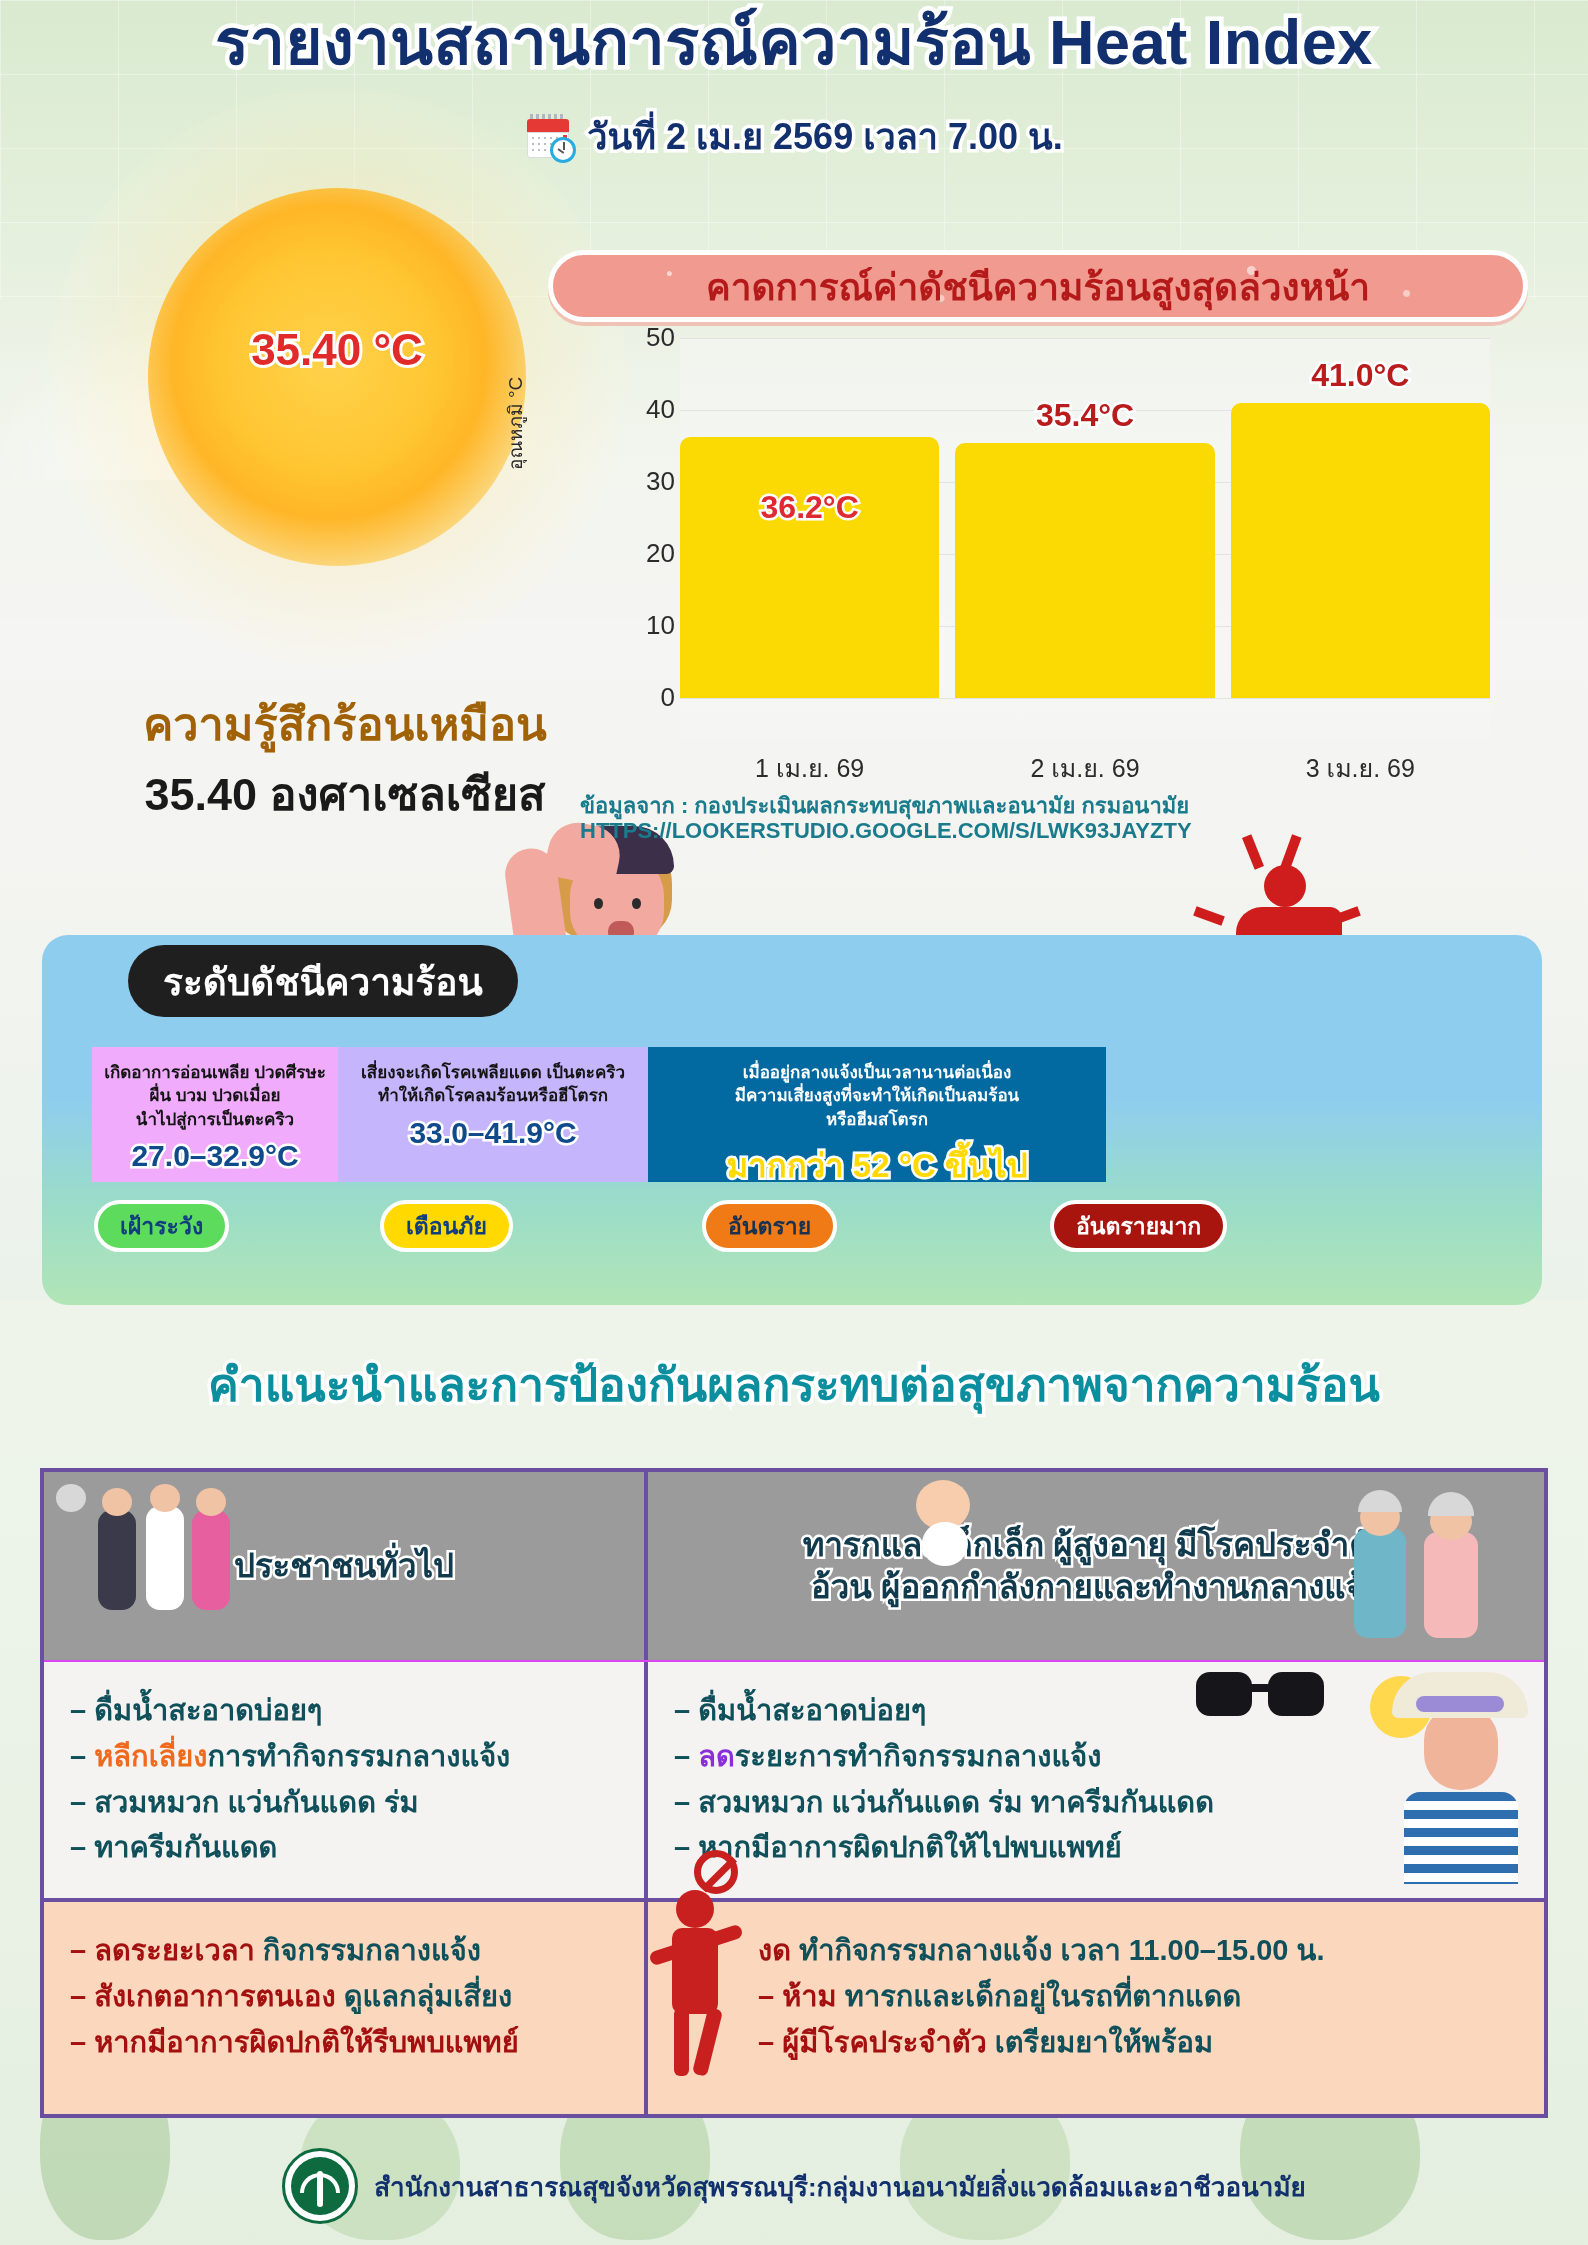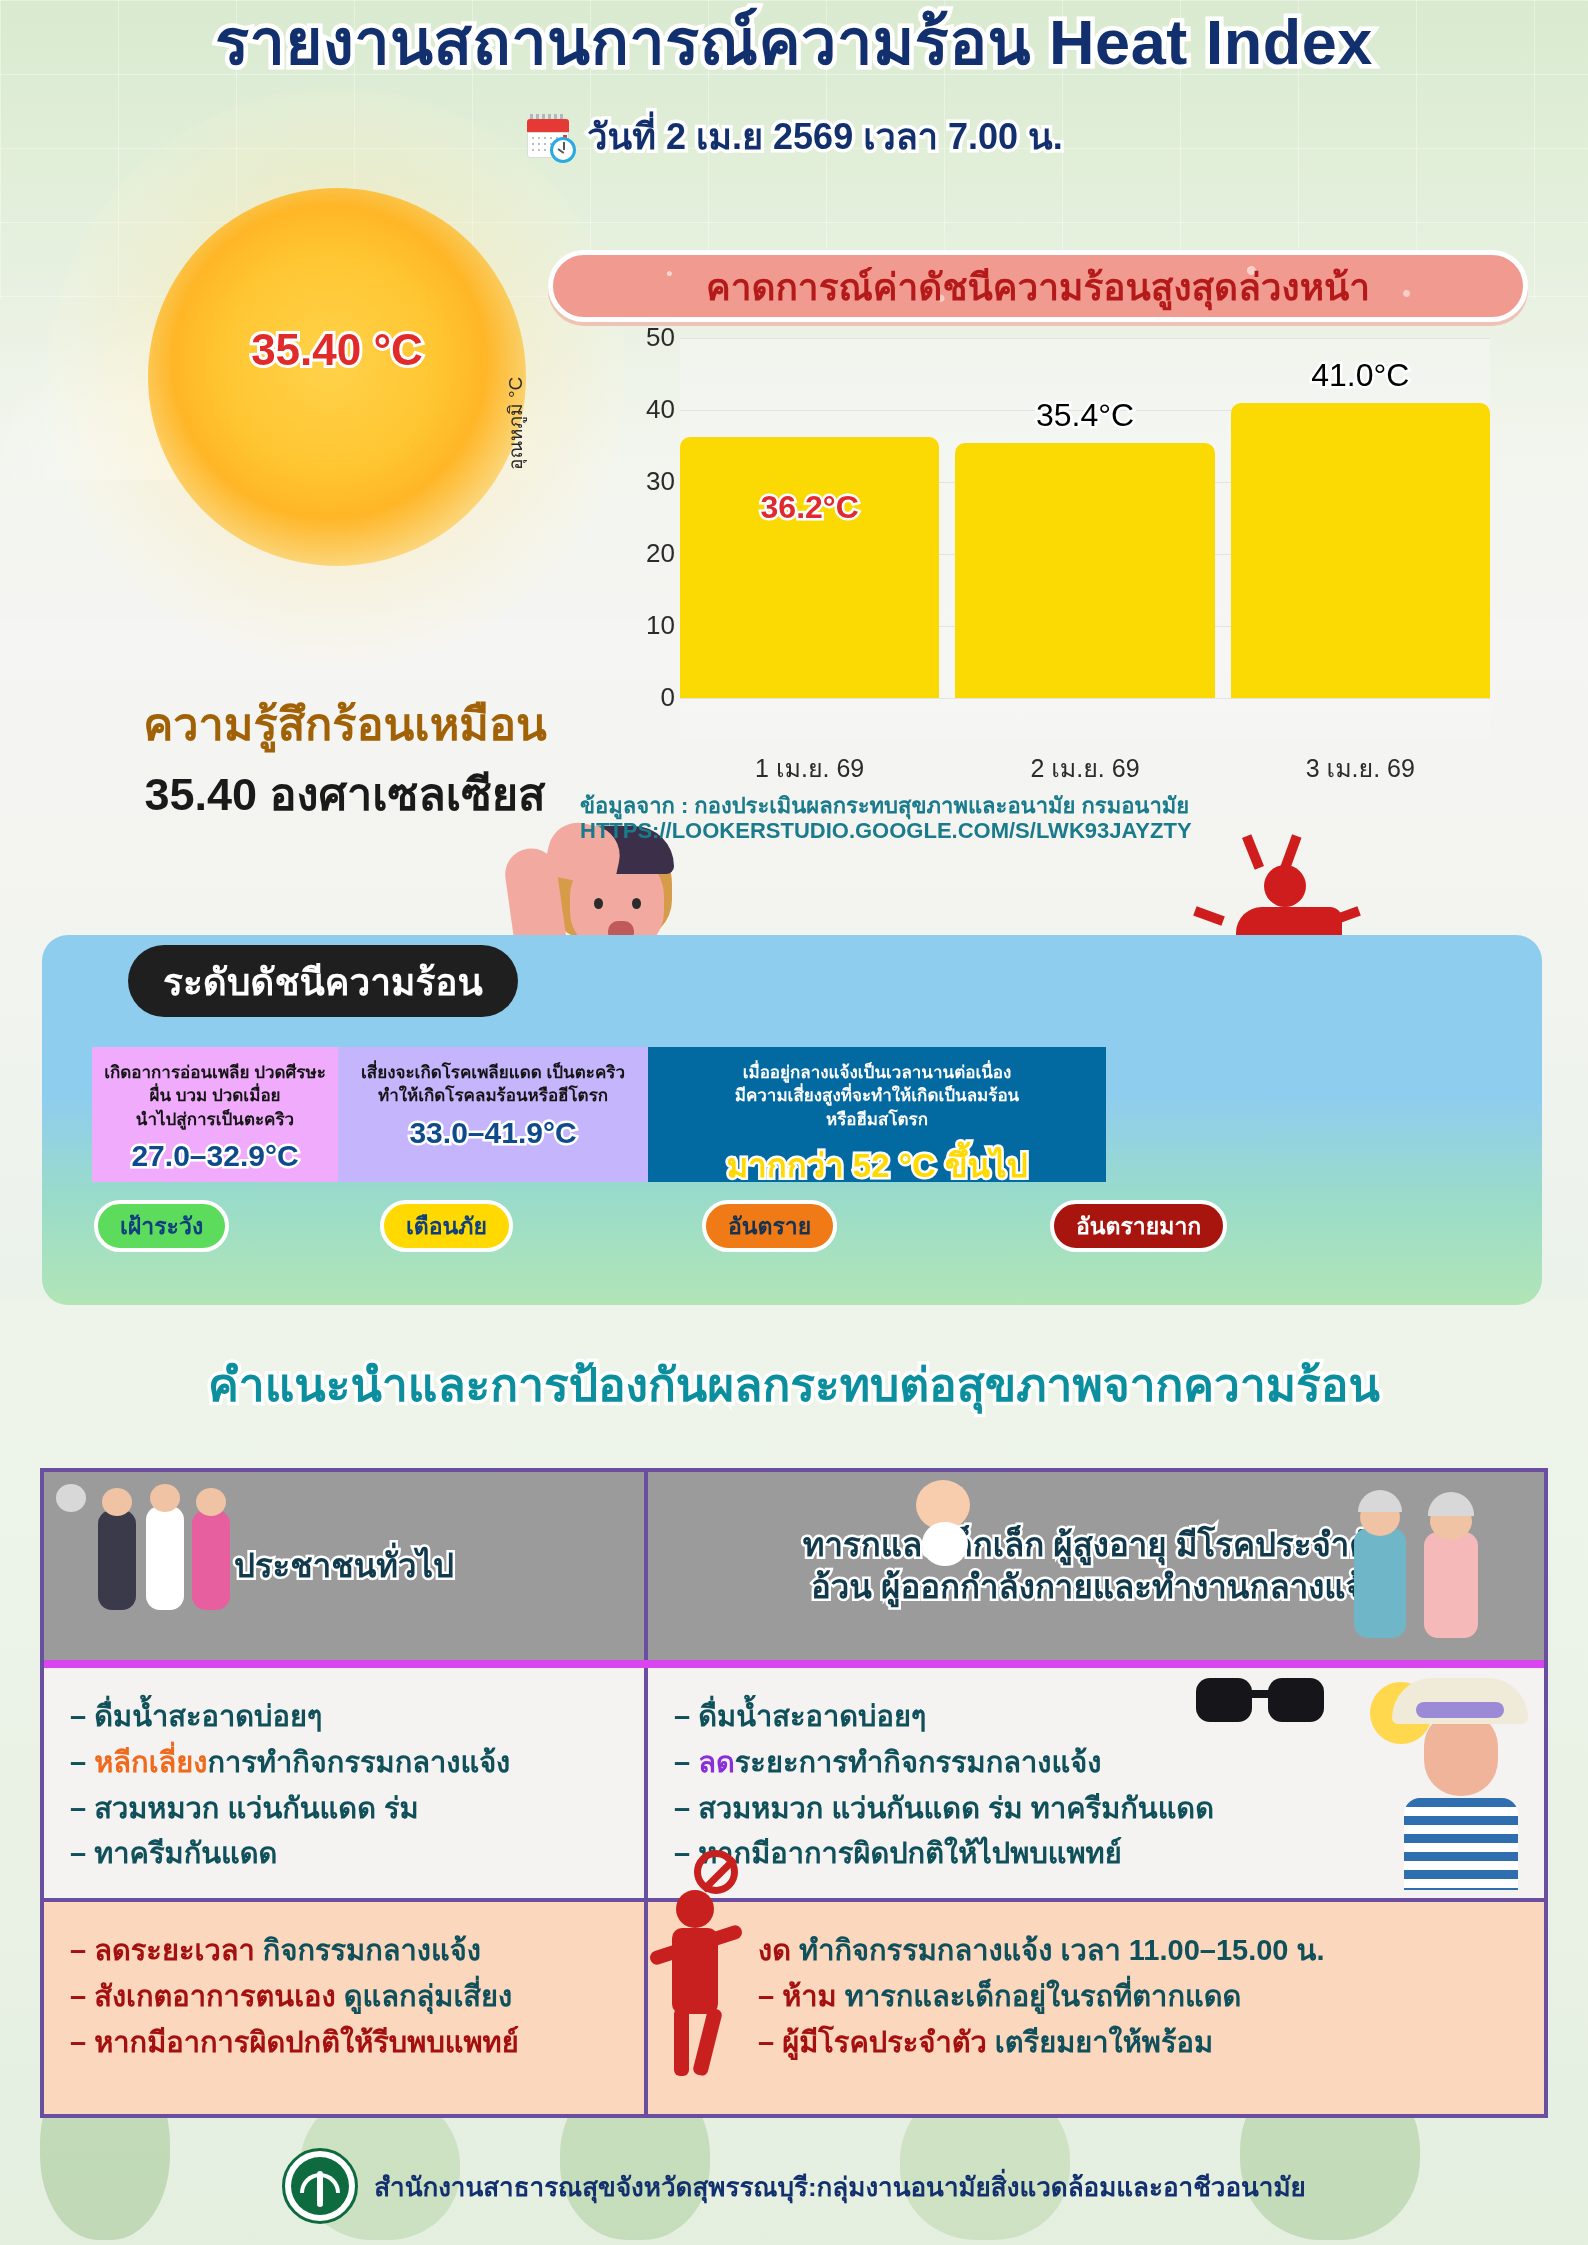--- a/index.html
+++ b/index.html
@@ -133,21 +133,21 @@
   .bar{
     width:100%; background:#FBD902; border-radius:10px 10px 0 0; position:relative;
   }
   .bar-inner-label{
     position:absolute; left:0; width:100%; text-align:center; top:52px;
     font-size:32px; font-weight:bold; color:#e02a32;
     -webkit-text-stroke:5px #fff; paint-order:stroke fill;
   }
   .bar-top-label{
     position:absolute; left:0; width:100%; text-align:center;
-    font-size:32px; font-weight:normal; color:#000000;
+    font-size:32px; font-weight:bold; color:#b91c1c;
     -webkit-text-stroke:5px #fff; paint-order:stroke fill;
   }
   .xlabels{
     position:absolute; left:680px; top:748px; width:810px;
     display:flex; gap:16px;
   }
   .xlabel{ flex:1; text-align:center; font-size:25px; color:#2b2b2b; }
   .src-line{
     position:absolute; left:580px; width:1000px; text-align:left;
     font-size:22px; font-weight:bold; color:#1a7b8c;
@@ -230,21 +230,21 @@
     border:4px solid #6a4fa0;
   }
   .adv-row{ display:flex; width:100%; }
   .adv-head{ height:188px; background:#9b9b9b; }
   .adv-cell{ border-right:4px solid #6a4fa0; position:relative; }
   .adv-cell:last-child{ border-right:none; }
   .col-a{ width:604px; } .col-b{ flex:1; }
   .adv-head .adv-cell{ display:flex; align-items:center; justify-content:center; padding:0 18px; }
   .head-txt{ font-size:33px; font-weight:bold; color:#123a4d; text-align:center; line-height:1.28;
     -webkit-text-stroke:5px #ffffff; paint-order:stroke fill; }
-  .adv-body{ height:238px; border-top:8px solid #d946ef; background:#f5f3f1; }
+  .adv-body{ height:238px; border-top:2px solid #d946ef; background:#f5f3f1; }
   .adv-foot{ height:216px; border-top:4px solid #6a4fa0; background:#fbd7bd; }
   .adv-list{ padding:26px 14px 0 26px; }
   .adv-li{ font-size:29px; font-weight:bold; line-height:1.58; color:#10505b; white-space:nowrap;}
   .adv-foot .adv-li{ color:#a3100f; }
   .adv-foot .col-b .adv-list{ padding-left:110px; }
 
   
   .ill{ position:absolute; }
   .people-grp{ left:6px; top:-2px; width:190px; height:186px; }
   .pp{ position:absolute; border-radius:14px; }

